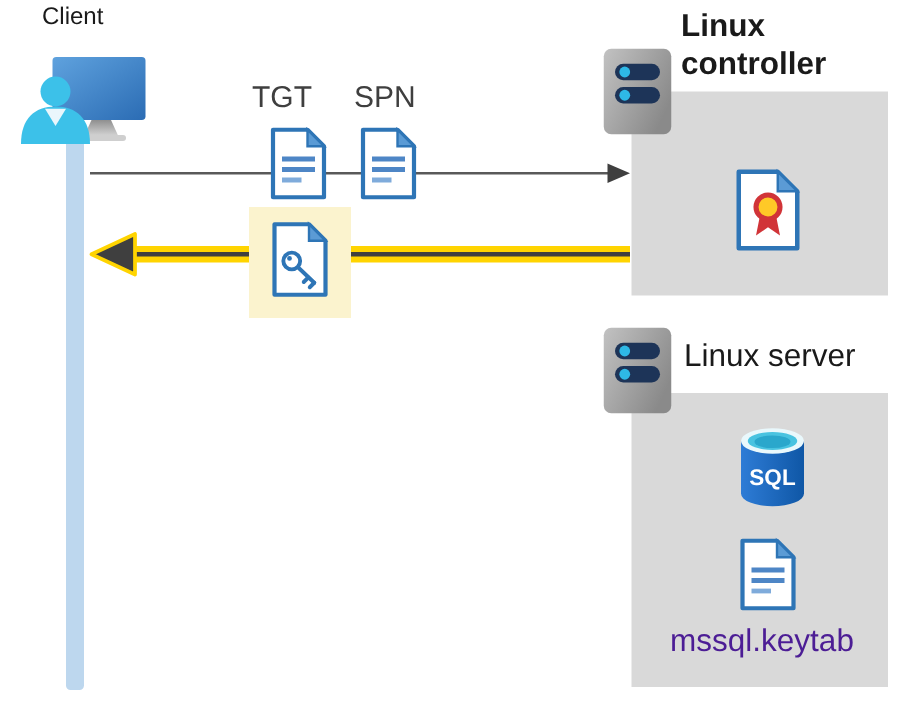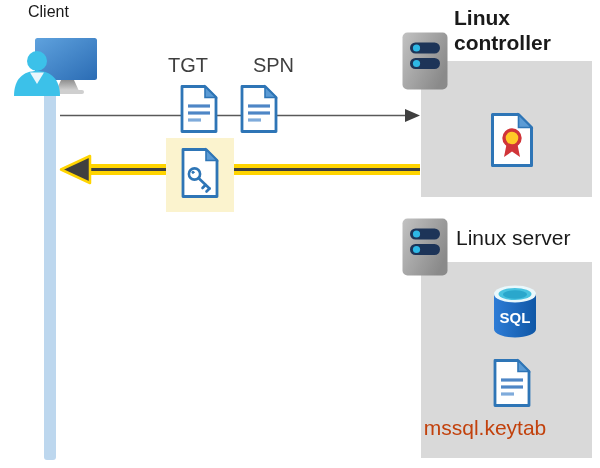--- a/index.html
+++ b/index.html
@@ -28,22 +28,22 @@
   #linux-server-icon{left:402px;top:218px;width:46px;height:58px;}
   #cert-icon{left:490px;top:112px;width:44px;height:56px;}
   #sql-icon{left:492px;top:285px;width:46px;height:54px;}
   #keytab-doc{left:492px;top:358px;width:40px;height:50px;}
   
   .label{z-index:5;color:#1A1A1A;}
   #client-label{left:28px;top:3px;font-size:16px;font-weight:normal;text-align:right;}
   #dc-label{left:454px;top:5px;width:125px;font-size:21px;font-weight:bold;line-height:25px;}
   #linux-label{left:456px;top:226px;font-size:21px;font-weight:normal;white-space:nowrap;}
   #tgt-label{left:168px;top:54px;width:48px;text-align:left;font-size:20px;color:#3F3F3F;}
-  #spn-label{left:236px;top:54px;width:48px;text-align:right;font-size:20px;color:#3F3F3F;margin-left:10px;}
-  #keytab-label{left:415px;top:416px;width:140px;text-align:center;font-size:21px;color:#c2410c;}
+  #spn-label{left:236px;top:54px;width:48px;text-align:left;font-size:20px;color:#3F3F3F;}
+  #keytab-label{left:438px;top:416px;width:140px;text-align:center;font-size:21px;color:#4c1d95;}
 </style>
 </head>
 <body>
 
 <div id="canvas">
 
   <div class="abs panel" id="dc-panel"></div>
   <div class="abs panel" id="linux-panel"></div>
 
   <div class="abs" id="lifeline"></div>

